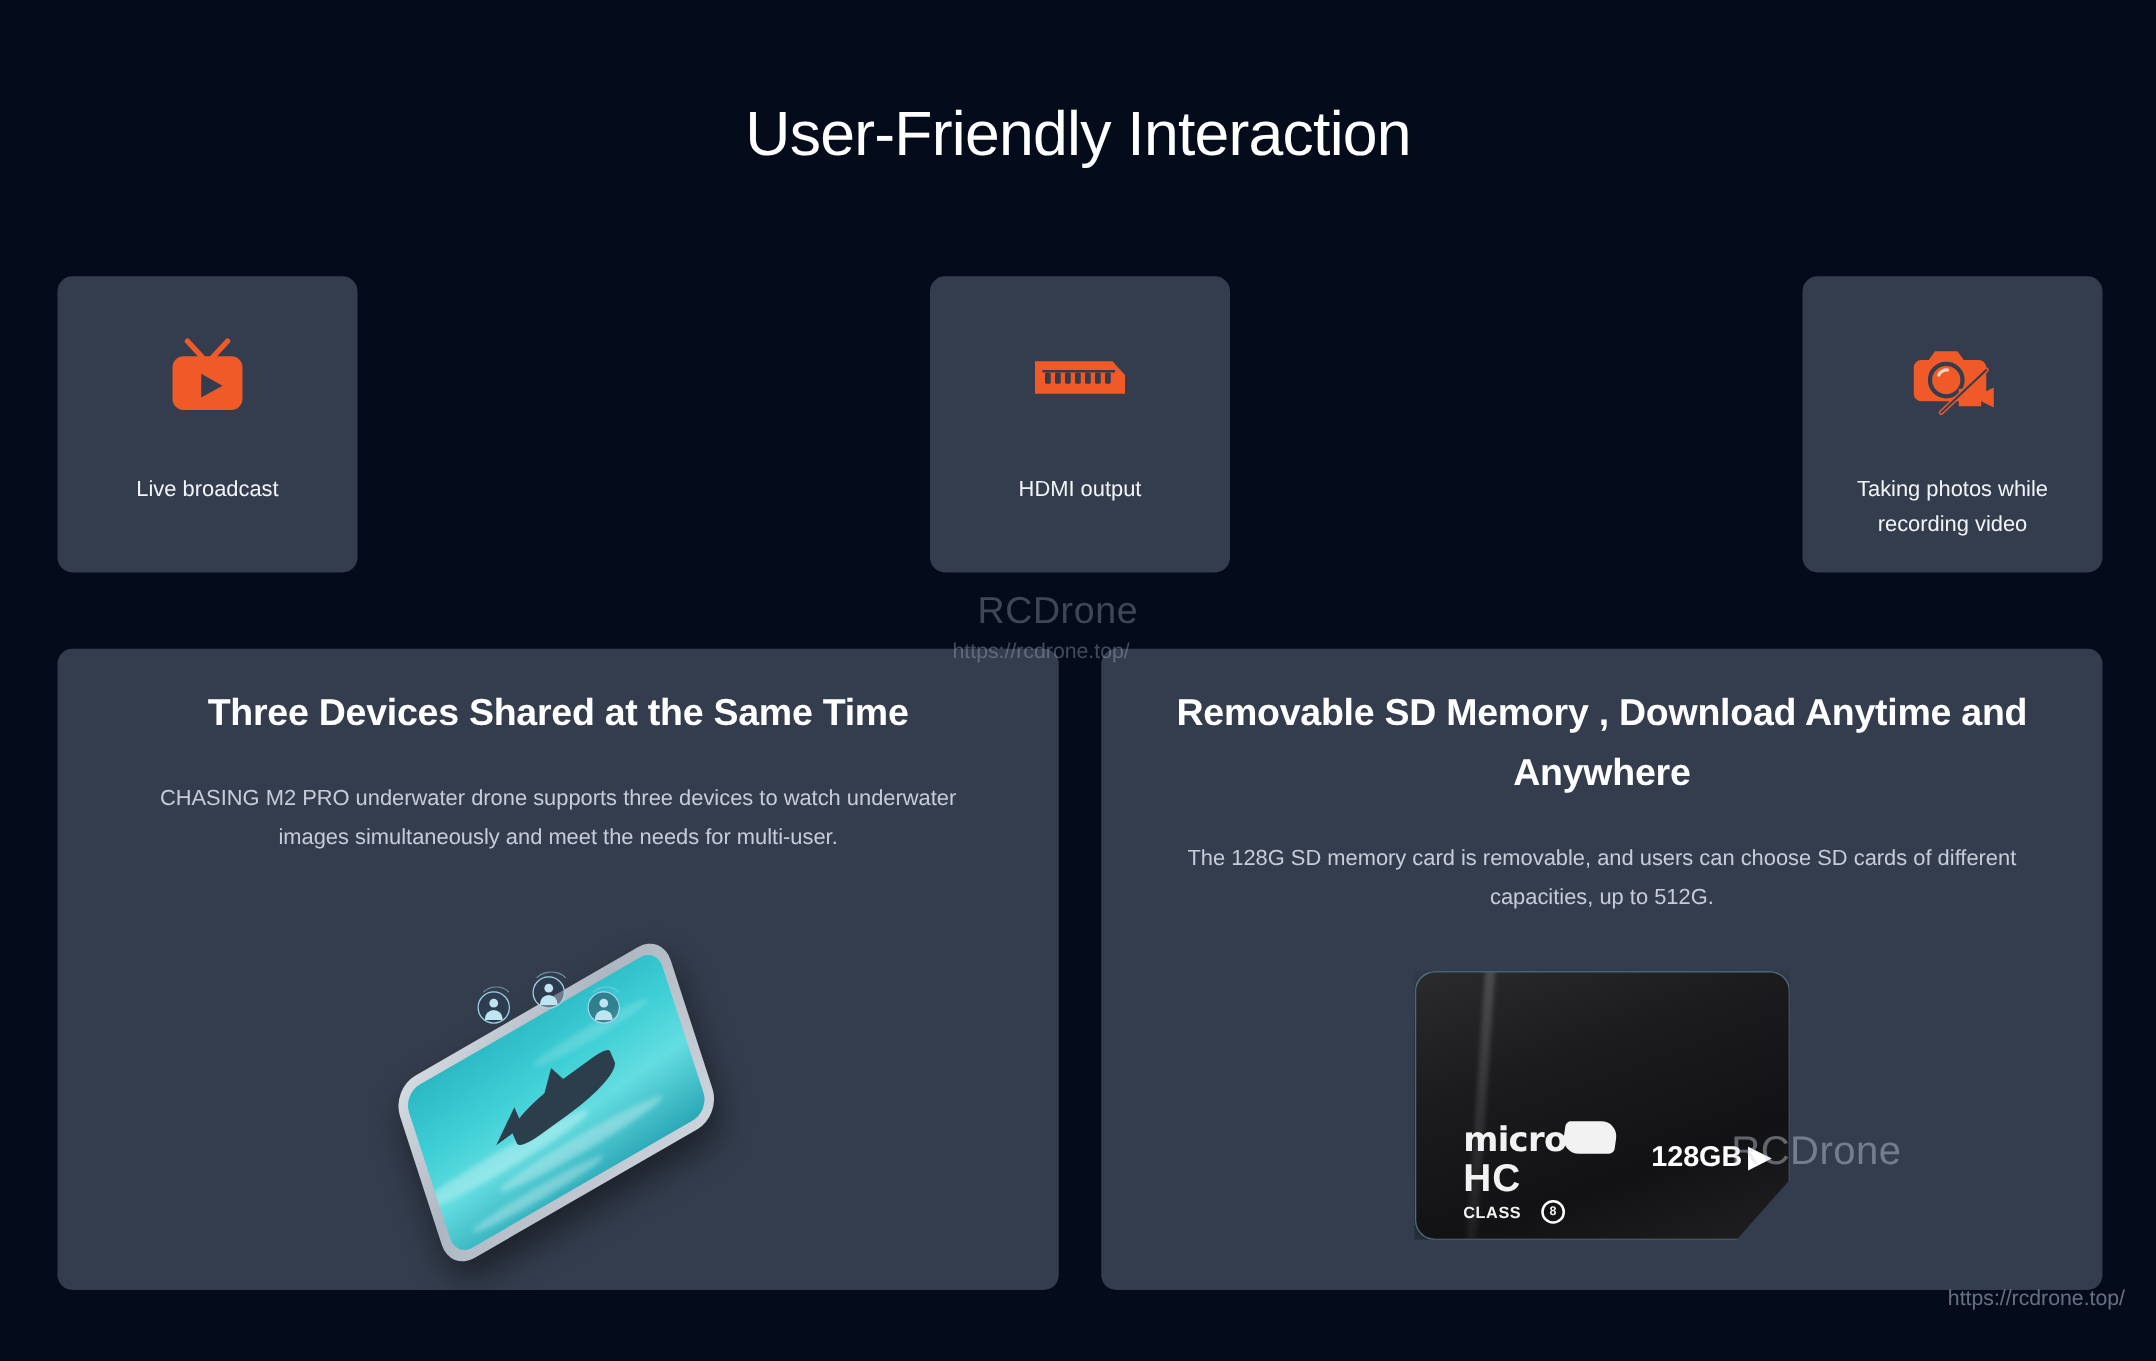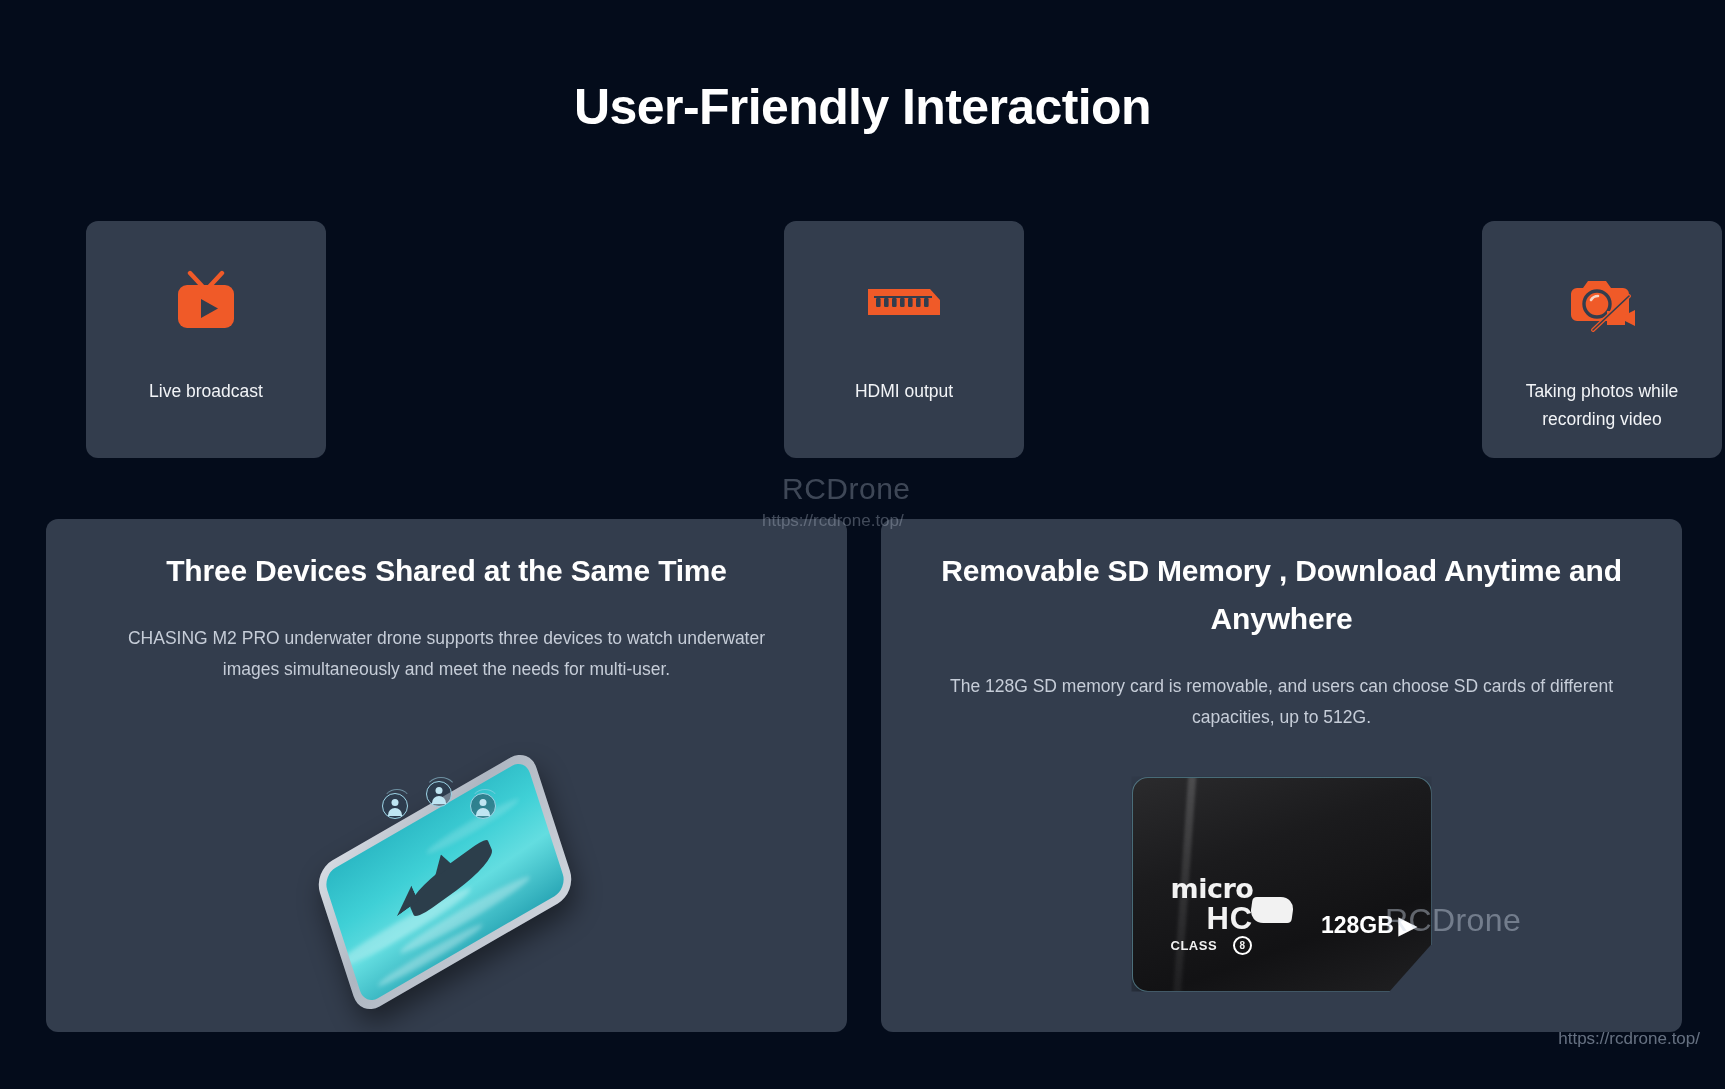--- a/index.html
+++ b/index.html
@@ -24,35 +24,34 @@
   }
 
   
   .page-title {
     position: absolute;
     top: 78px;
     left: 0;
     width: 1725px;
     text-align: center;
     font-size: 50px;
-    font-weight: 700;
+    font-weight: 400;
     letter-spacing: -0.6px;
     color: #ffffff;
   }
 
   
   .feature-row {
     position: absolute;
     top: 221px;
     left: 46px;
     width: 1636px;
     display: flex;
     justify-content: space-between;
     align-items: flex-end;
-    margin-left: 40px;
   }
 
   .feature-card {
     width: 240px;
     min-height: 237px;
     background: #333d4d;
     border-radius: 12px;
     padding: 44px 14px 20px 14px;
     display: flex;
     flex-direction: column;
@@ -303,23 +302,22 @@
     width: 8px;
     height: 130%;
     background: linear-gradient(180deg, rgba(255,255,255,0.18), rgba(255,255,255,0.03));
     transform: rotate(4deg);
     filter: blur(1.5px);
   }
 
   .sd-text-block {
     position: absolute;
     left: 38px;
-    bottom: 36px;
+    bottom: 12px;
     color: #f2f2f2;
-    text-align: right;
   }
 
   .sd-micro {
     font-size: 27px;
     font-weight: 700;
     letter-spacing: -0.5px;
     line-height: 26px;
     font-family: "DejaVu Sans", sans-serif;
   }
 

